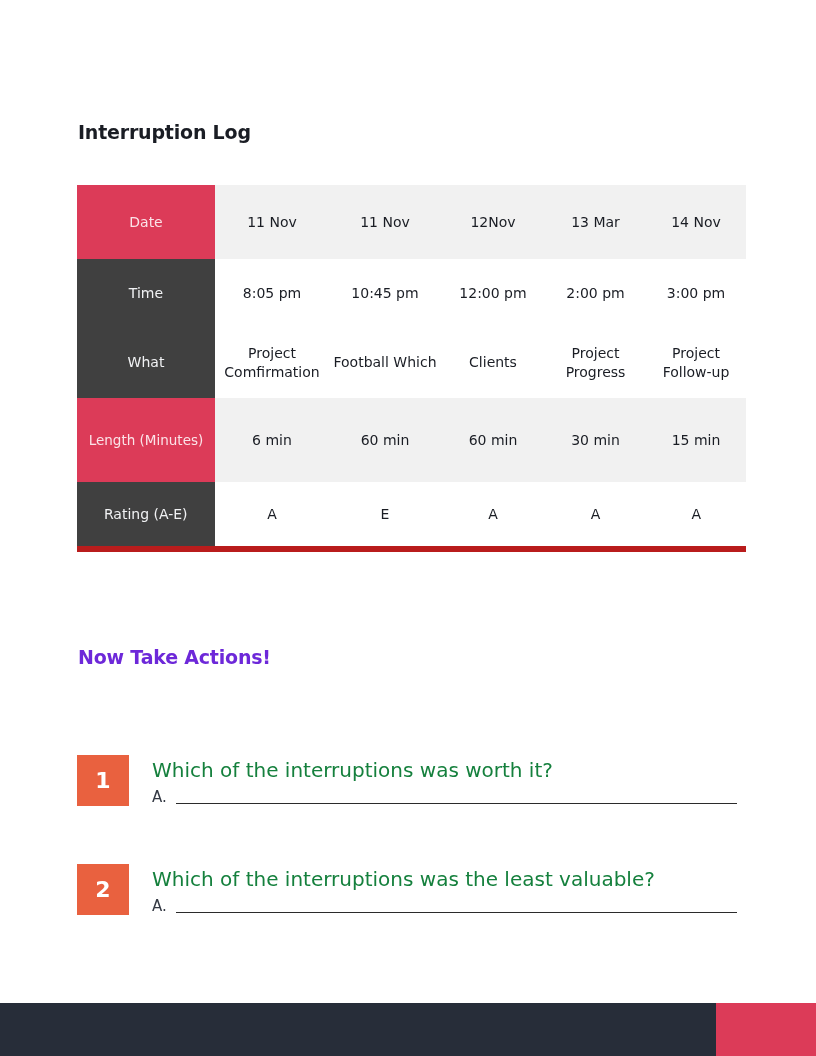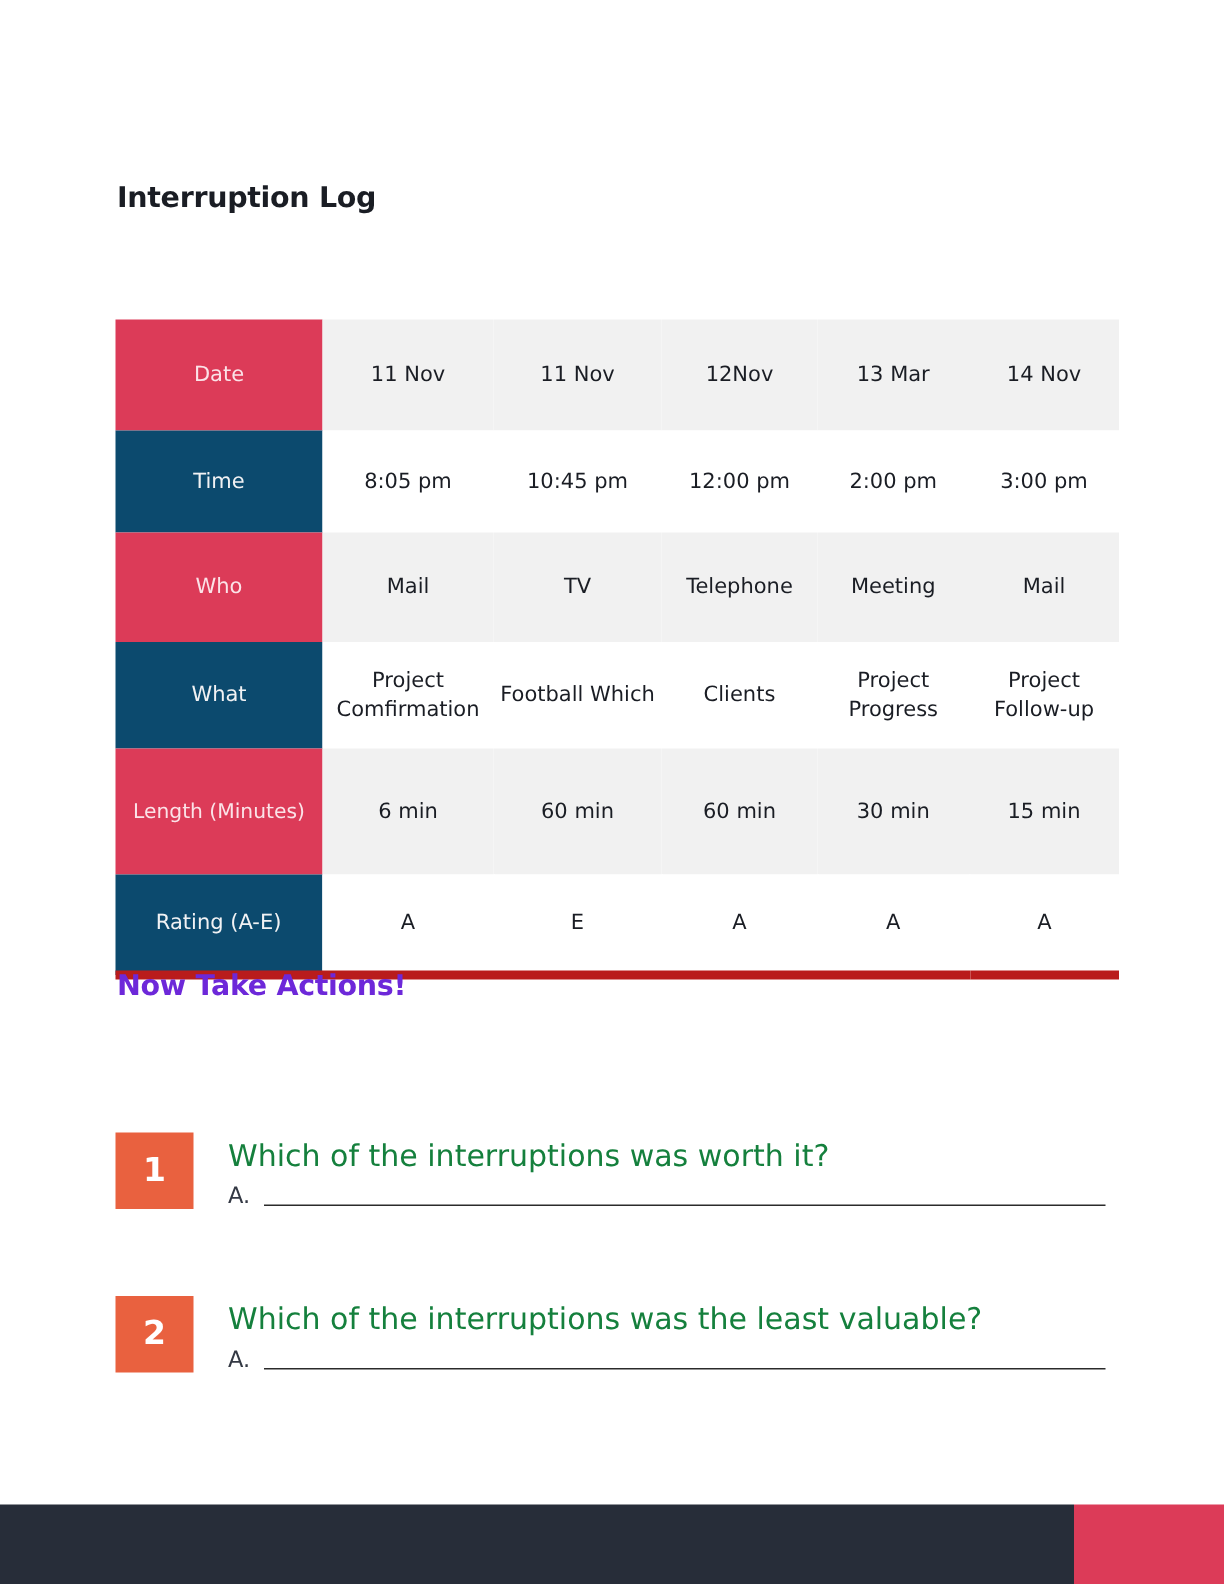--- a/index.html
+++ b/index.html
@@ -17,36 +17,35 @@
     #title-log { top: 121px; }
     #title-actions { top: 646px; color: #6d28d9; }
 
     .log-table {
       position: absolute;
       left: 77px;
       top: 185px;
       width: 669px;
       border-collapse: collapse;
       table-layout: fixed;
-      margin-top: 28px;
     }
     .log-table td {
       text-align: center;
       vertical-align: middle;
       font-size: 14px;
       line-height: 19px;
       color: #1a1d24;
       padding: 0 2px;
     }
     .log-table td.label {
       color: #ffffff;
       font-size: 14px;
     }
     .log-table tr.red td.label { background: #dc3b58; color: #fbe3e8; }
-    .log-table tr.dark td.label { background: #0c4a6e; color: #f1f2f4; }
+    .log-table tr.dark td.label { background: #404040; color: #f1f2f4; }
     .log-table tr.shade td.cell { background: #f1f1f1; }
     .log-table tr.plain td.cell { background: #ffffff; }
 
     .log-table tr.last td { border-bottom: 6px solid #b91c1c; }
     .log-table tr.last td.cell { border-left: 1px solid #ffffff; }
 
     .action {
       position: absolute;
       left: 77px;
       width: 670px;
@@ -134,28 +133,20 @@
     <td class="cell">14 Nov</td>
   </tr>
   <tr class="dark plain" style="height:68px">
     <td class="label">Time</td>
     <td class="cell">8:05 pm</td>
     <td class="cell">10:45 pm</td>
     <td class="cell">12:00 pm</td>
     <td class="cell">2:00 pm</td>
     <td class="cell">3:00 pm</td>
   </tr>
-  <tr class="red shade" style="height:73px">
-    <td class="label">Who</td>
-    <td class="cell">Mail</td>
-    <td class="cell">TV</td>
-    <td class="cell">Telephone</td>
-    <td class="cell">Meeting</td>
-    <td class="cell">Mail</td>
-  </tr>
   <tr class="dark plain" style="height:71px">
     <td class="label">What</td>
     <td class="cell">Project Comfirmation</td>
     <td class="cell">Football Which</td>
     <td class="cell">Clients</td>
     <td class="cell">Project Progress</td>
     <td class="cell">Project Follow-up</td>
   </tr>
   <tr class="red shade" style="height:84px">
     <td class="label" style="font-size:13.5px">Length (Minutes)</td>

